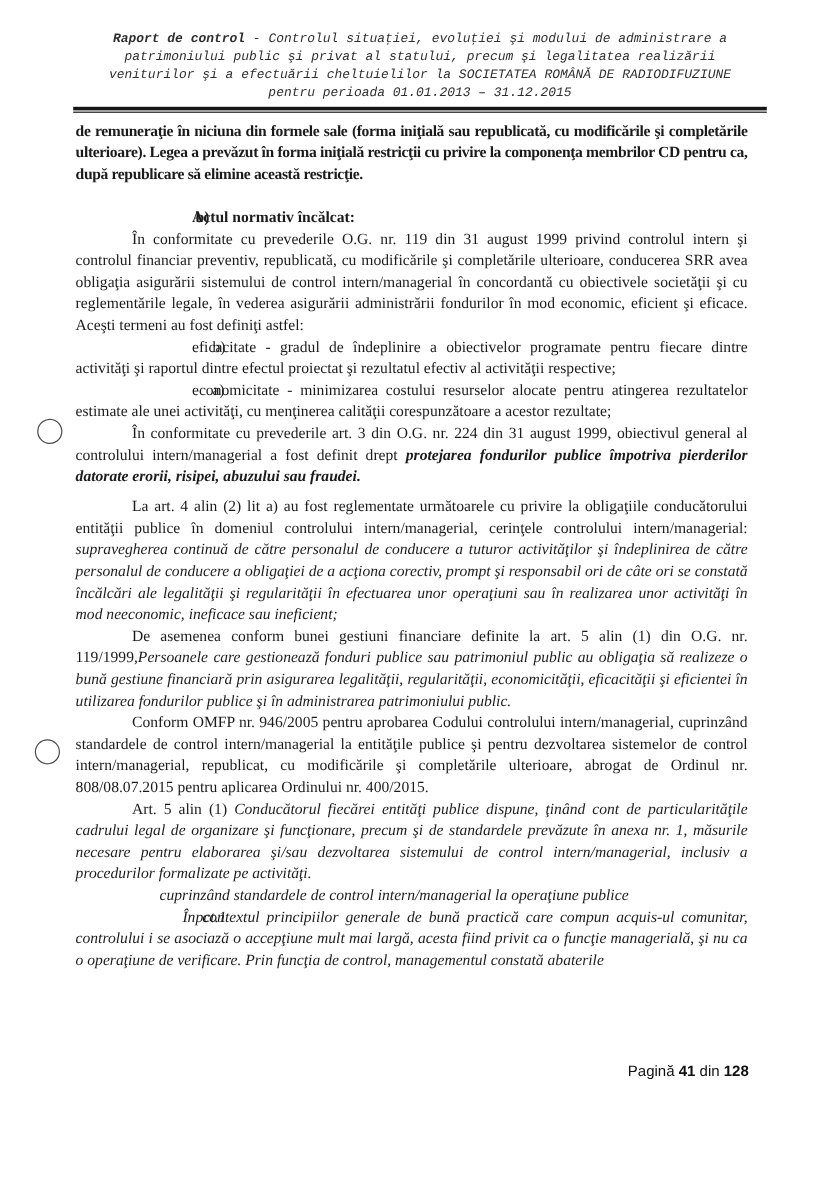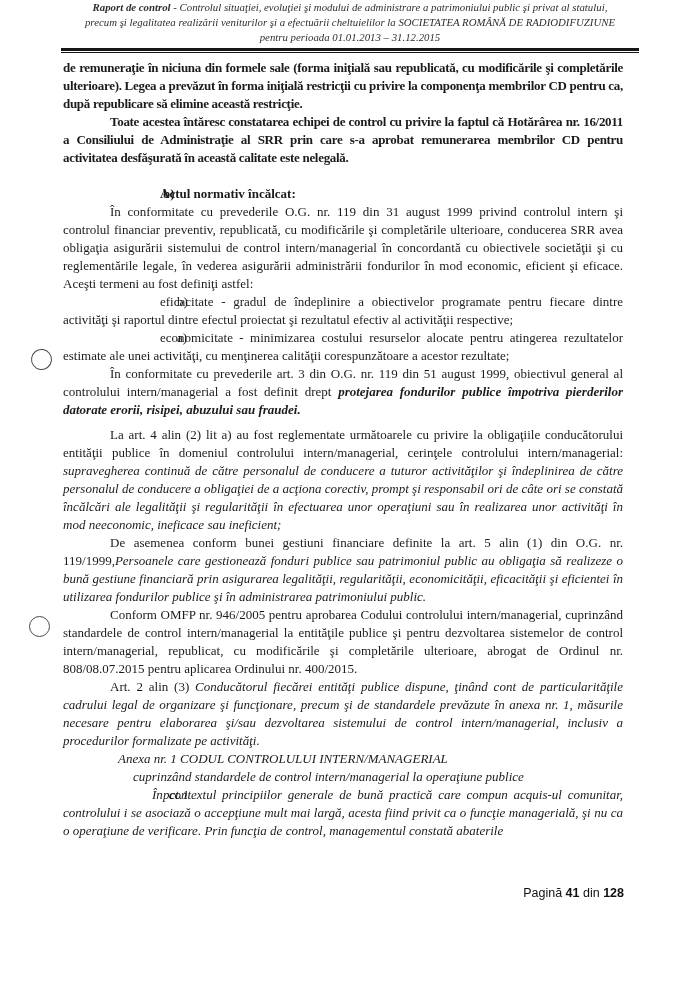--- a/index.html
+++ b/index.html
@@ -2,22 +2,22 @@
 <html><head>
 <meta charset="utf-8">
 <style>
   html,body { margin:0; padding:0; background:#fff; }
   .page {
     position:relative; width:700px; height:990px; background:#ffffff;
     font-family:"Liberation Serif", serif; color:#1b1b1b; overflow:hidden;
   }
   
   .hdr {
-    width:548px; margin:0 auto; text-align:center;
-    font-family:Liberation Serif, serif; font-style:italic;
+    padding-top:26px; width:548px; margin:0 auto; text-align:center;
+    font-family:Liberation Mono, monospace; font-style:italic;
     font-size:10.8px; line-height:15px; color:#2e2e2e;
   }
   .hdr .hb { font-weight:bold; }
   .rules { margin:3px 0 0 61px; width:578px; }
   .rule-thick { height:3px; background:#161616; }
   .rule-thin  { height:1px; background:#161616; margin-top:1px; }
   
   .bodytxt {
     margin:6px 62px 0 63px; width:560px;
     font-size:13px; line-height:18px; text-align:justify;
@@ -65,44 +65,42 @@
     <div class="rule-thin"></div>
   </div>
 
   <div class="hole hole-1"></div>
   <div class="hole hole-2"></div>
 
   <div class="bodytxt">
 
     <p class="b tight">de remuneraţie în niciuna din formele sale (forma iniţială sau republicată, cu modificările şi completările ulterioare). Legea a prevăzut în forma iniţială restricţii cu privire la componenţa membrilor CD pentru ca, după republicare să elimine această restricţie.</p>
 
-    <p class="b tight ind">Toate acestea întăresc constatarea echipei de control cu privire la faptul că Hotărârea nr. 16/2011 a Consiliului de Administraţie al SRR prin care s-a aprobat remunerarea membrilor CD pentru activitatea desfăşurată în această calitate este nelegală.</p>
 
     <div class="blankline"></div>
 
     <p class="ind-h"><span class="lbl lbl-h b">b)</span><span class="b">Actul normativ încălcat:</span></p>
 
     <p class="ind">În conformitate cu prevederile O.G. nr. 119 din 31 august 1999 privind controlul intern şi controlul financiar preventiv, republicată, cu modificările şi completările ulterioare, conducerea SRR avea obligaţia asigurării sistemului de control intern/managerial în concordantă cu obiectivele societăţii şi cu reglementările legale, în vederea asigurării administrării fondurilor în mod economic, eficient şi eficace. Aceşti termeni au fost definiţi astfel:</p>
 
     <p class="ind-i"><span class="lbl lbl-item">b)</span><span>eficacitate - gradul de îndeplinire a obiectivelor programate pentru fiecare dintre activităţi şi raportul dintre efectul proiectat şi rezultatul efectiv al activităţii respective;</span></p>
 
     <p class="ind-i"><span class="lbl lbl-item">a)</span><span>economicitate - minimizarea costului resurselor alocate pentru atingerea rezultatelor estimate ale unei activităţi, cu menţinerea calităţii corespunzătoare a acestor rezultate;</span></p>
 
 
-    <p class="ind"><span>În conformitate cu prevederile art. 3 din O.G. nr. 119 din 51 august 1999, obiectivul general al controlului intern/managerial a fost definit drept </span><span class="bi">protejarea fondurilor publice împotriva pierderilor datorate erorii, risipei, abuzului sau fraudei.</span></p>
+    <p class="ind"><span>În conformitate cu prevederile art. 3 din O.G. nr. 224 din 31 august 1999, obiectivul general al controlului intern/managerial a fost definit drept </span><span class="bi">protejarea fondurilor publice împotriva pierderilor datorate erorii, risipei, abuzului sau fraudei.</span></p>
 
     <p class="ind gap-t"><span>La art. 4 alin (2) lit a) au fost reglementate următoarele cu privire la obligaţiile conducătorului entităţii publice în domeniul controlului intern/managerial, cerinţele controlului intern/managerial: </span><span class="it">supravegherea continuă de către personalul de conducere a tuturor activităţilor şi îndeplinirea de către personalul de conducere a obligaţiei de a acţiona corectiv, prompt şi responsabil ori de câte ori se constată încălcări ale legalităţii şi regularităţii în efectuarea unor operaţiuni sau în realizarea unor activităţi în mod neeconomic, ineficace sau ineficient;</span></p>
 
     <p class="ind"><span>De asemenea conform bunei gestiuni financiare definite la art. 5 alin (1) din O.G. nr. 119/1999,</span><span class="it">Persoanele care gestionează fonduri publice sau patrimoniul public au obligaţia să realizeze o bună gestiune financiară prin asigurarea legalităţii, regularităţii, economicităţii, eficacităţii şi eficientei în utilizarea fondurilor publice şi în administrarea patrimoniului public.</span></p>
 
     <p class="ind">Conform OMFP nr. 946/2005 pentru aprobarea Codului controlului intern/managerial, cuprinzând standardele de control intern/managerial la entităţile publice şi pentru dezvoltarea sistemelor de control intern/managerial, republicat, cu modificările şi completările ulterioare, abrogat de Ordinul nr. 808/08.07.2015 pentru aplicarea Ordinului nr. 400/2015.</p>
 
-    <p class="ind"><span>Art. 2 alin (3) </span><span class="it">Conducătorul fiecărei entităţi publice dispune, ţinând cont de particularităţile cadrului legal de organizare şi funcţionare, precum şi de standardele prevăzute în anexa nr. 1, măsurile necesare pentru elaborarea şi/sau dezvoltarea sistemului de control intern/managerial, inclusiv a procedurilor formalizate pe activităţi.</span></p>
+    <p class="ind"><span>Art. 5 alin (1) </span><span class="it">Conducătorul fiecărei entităţi publice dispune, ţinând cont de particularităţile cadrului legal de organizare şi funcţionare, precum şi de standardele prevăzute în anexa nr. 1, măsurile necesare pentru elaborarea şi/sau dezvoltarea sistemului de control intern/managerial, inclusiv a procedurilor formalizate pe activităţi.</span></p>
 
-    <p class="it ind-ax">Anexa nr. 1 CODUL CONTROLULUI INTERN/MANAGERIAL</p>
 
     <p class="it ind-cu">cuprinzând standardele de control intern/managerial la operaţiune publice</p>
 
     <p class="it ind-h"><span class="lbl lbl-pct">pct.1</span><span>În contextul principiilor generale de bună practică care compun acquis-ul comunitar, controlului i se asociază o accepţiune mult mai largă, acesta fiind privit ca o funcţie managerială, şi nu ca o operaţiune de verificare. Prin funcţia de control, managementul constată abaterile</span></p>
 
   </div>
 
   <div class="footer">
     <span>Pagină</span>
     <span class="num">41</span>

